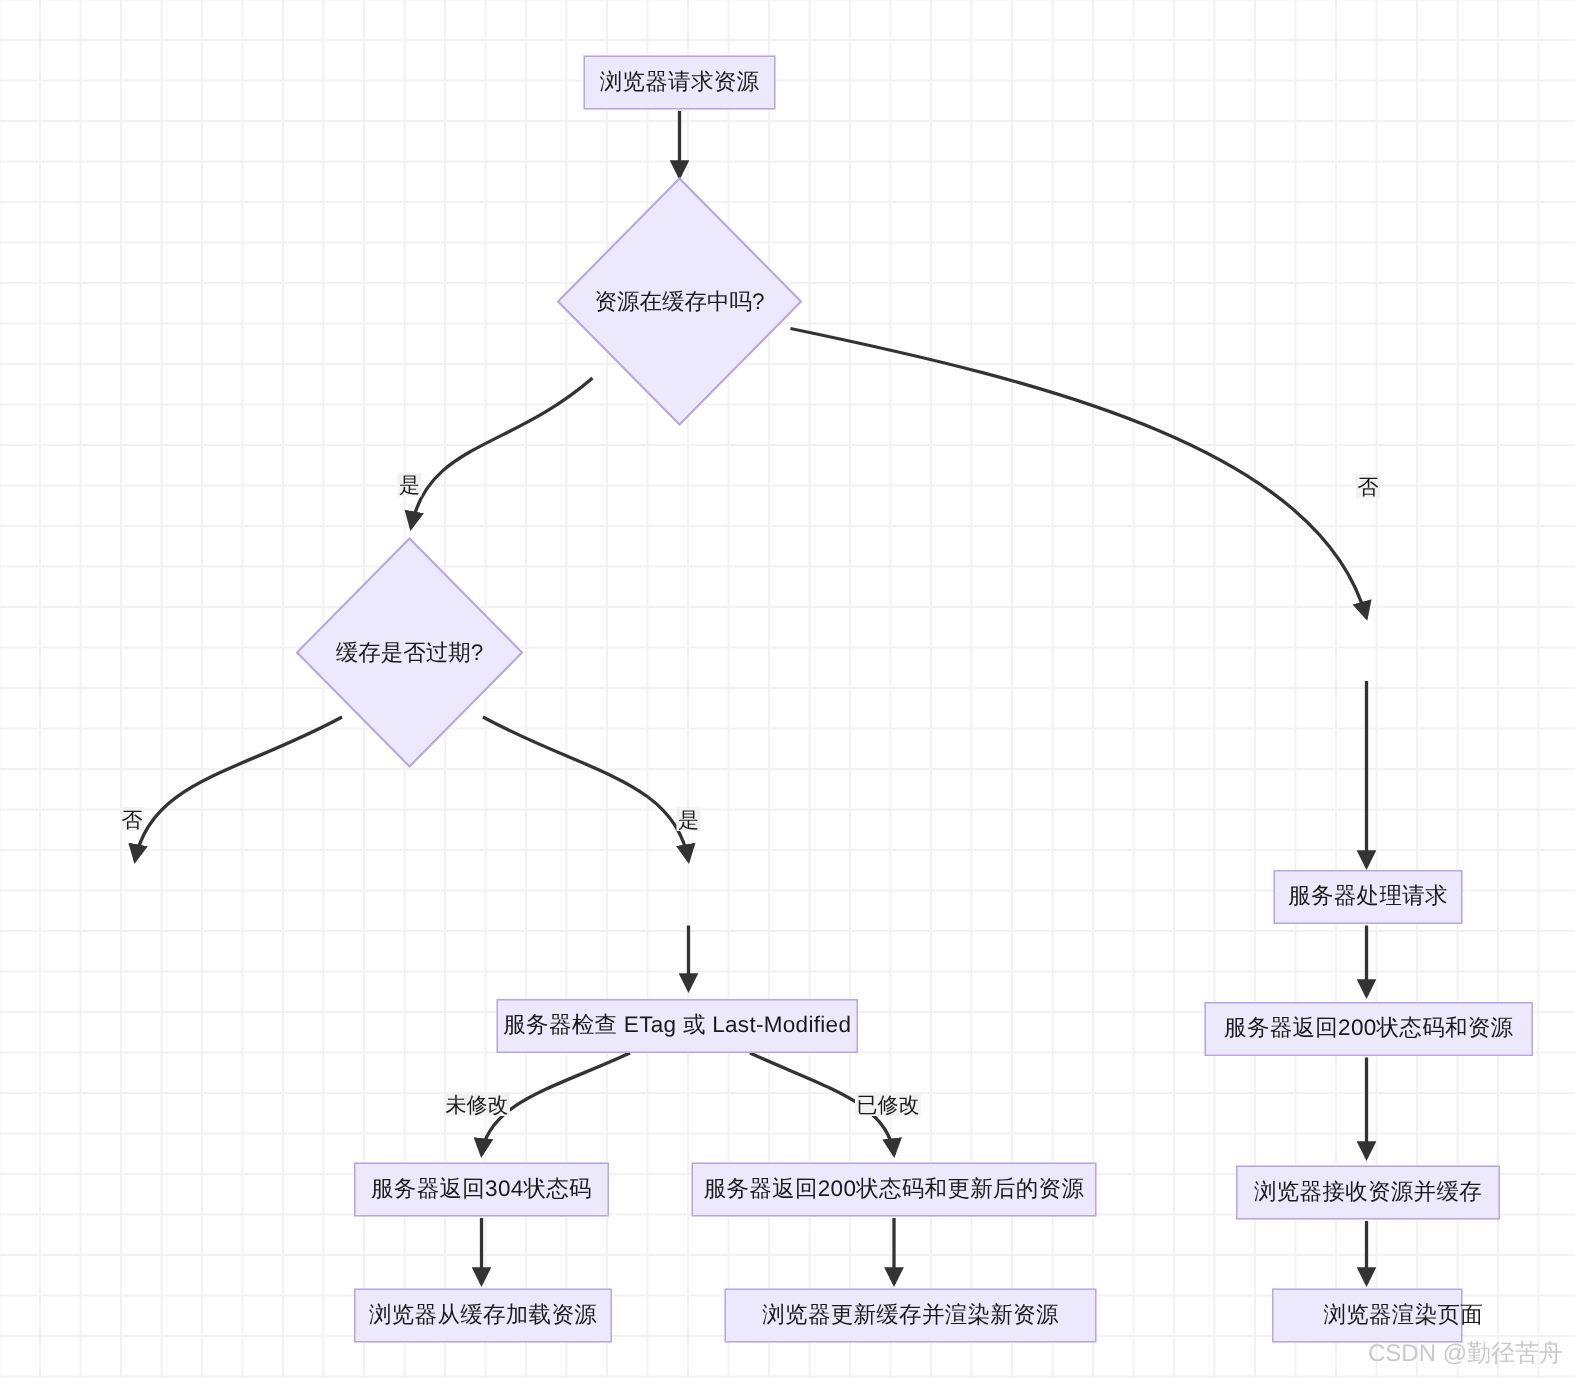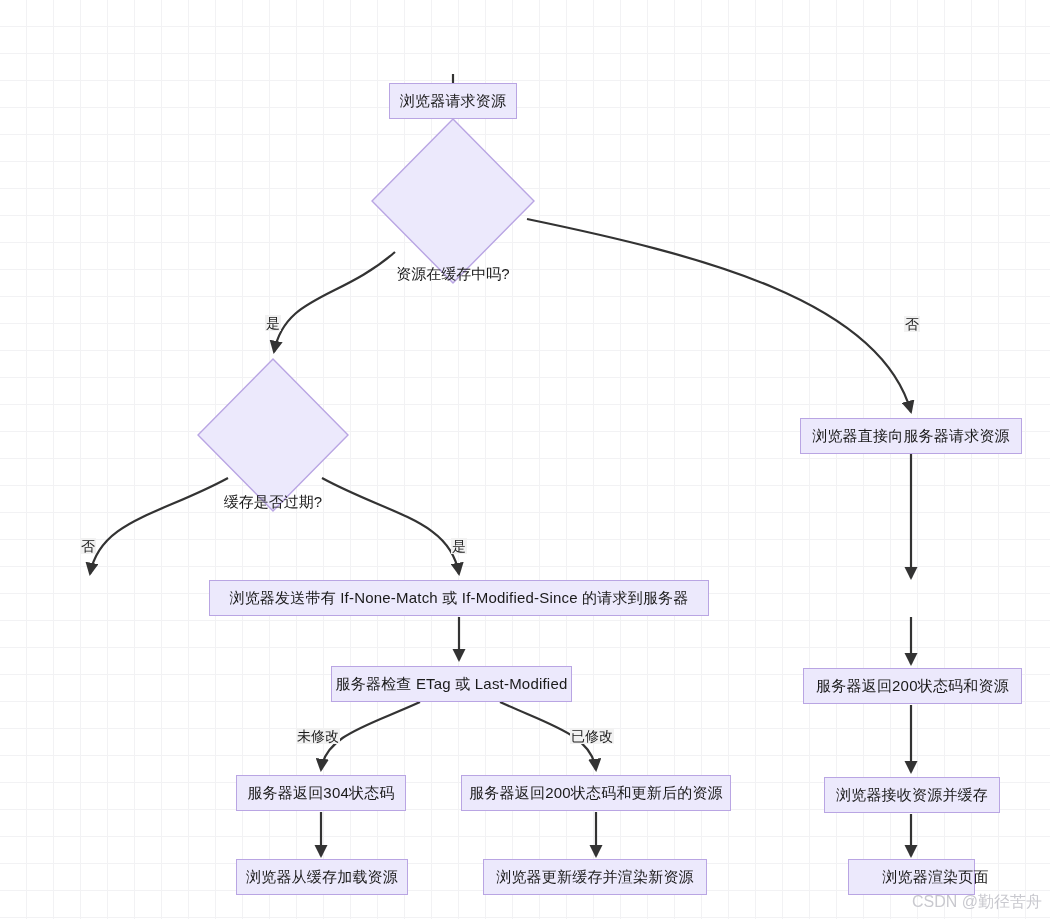--- a/index.html
+++ b/index.html
@@ -53,21 +53,21 @@
   .diamond .dshape {
     position: absolute;
     left: 0; top: 0;
     width: 100%; height: 100%;
   }
   .diamond .dlabel {
     position: absolute;
     left: 0; top: 0;
     width: 100%; height: 100%;
     display: flex;
-    align-items: flex-end;
+    align-items: center;
     justify-content: center;
     font-size: 15px;
     color: #1a1a1a;
     white-space: nowrap;
   }
   .edge-label {
     position: absolute;
     font-size: 14px;
     color: #1a1a1a;
     background: #f2f2f2;
@@ -120,21 +120,21 @@
       <path d="M 911 454 L 911 578"></path>
 
       <path d="M 911 617 L 911 664"></path>
 
       <path d="M 911 705 L 911 772"></path>
 
       <path d="M 911 814 L 911 856"></path>
     </g>
   </svg>
 
-  <div class="node" style="left:389px; top:37px; width:128px; height:36px;margin-top:46px;">
+  <div class="node" style="left:389px; top:37px; width:128px; height:36px;">
     <span>浏览器请求资源</span>
   </div>
 
   <div class="diamond" style="left:371px; top:118px; width:164px; height:166px;">
     <svg class="dshape" viewBox="0 0 164 166" xmlns="http://www.w3.org/2000/svg">
       <polygon points="82,1 163,83 82,165 1,83" fill="#ece9fc" stroke="#b9a5e3" stroke-width="1.4"></polygon>
     </svg>
     <div class="dlabel">
       <span>资源在缓存中吗?</span>
     </div>
@@ -142,29 +142,26 @@
 
   <div class="diamond" style="left:197px; top:358px; width:152px; height:154px;">
     <svg class="dshape" viewBox="0 0 152 154" xmlns="http://www.w3.org/2000/svg">
       <polygon points="76,1 151,77 76,153 1,77" fill="#ece9fc" stroke="#b9a5e3" stroke-width="1.4"></polygon>
     </svg>
     <div class="dlabel">
       <span>缓存是否过期?</span>
     </div>
   </div>
 
-  <div class="node" style="left:800px; top:418px; width:222px; height:36px;">
-    <span>浏览器直接向服务器请求资源</span>
-  </div>
-
-
-  <div class="node" style="left:209px; top:580px; width:500px; height:36px;">
-    <span>浏览器发送带有 If-None-Match 或 If-Modified-Since 的请求到服务器</span>
-  </div>
-
+
+
+
+  <div class="node" style="left:849px; top:580px; width:126px; height:36px;">
+    <span>服务器处理请求</span>
+  </div>
 
   <div class="node" style="left:331px; top:666px; width:241px; height:36px;">
     <span>服务器检查 ETag 或 Last-Modified</span>
   </div>
 
   <div class="node" style="left:803px; top:668px; width:219px; height:36px;">
     <span>服务器返回200状态码和资源</span>
   </div>
 
   <div class="node" style="left:236px; top:775px; width:170px; height:36px;">
@@ -176,21 +173,21 @@
   </div>
 
   <div class="node" style="left:824px; top:777px; width:176px; height:36px;">
     <span>浏览器接收资源并缓存</span>
   </div>
 
   <div class="node" style="left:236px; top:859px; width:172px; height:36px;">
     <span>浏览器从缓存加载资源</span>
   </div>
 
-  <div class="node" style="left:483px; top:859px; width:224px; height:36px;">
+  <div class="node" style="left:483px; top:859px; width:248px; height:36px;">
     <span>浏览器更新缓存并渲染新资源</span>
   </div>
 
   <div class="node" style="left:848px; top:859px; width:127px; height:36px;padding-left:48px;">
     <span>浏览器渲染页面</span>
   </div>
 
   <div class="edge-label" style="left:265px; top:315px;">是</div>
 
   <div class="edge-label" style="left:904px; top:316px;">否</div>

